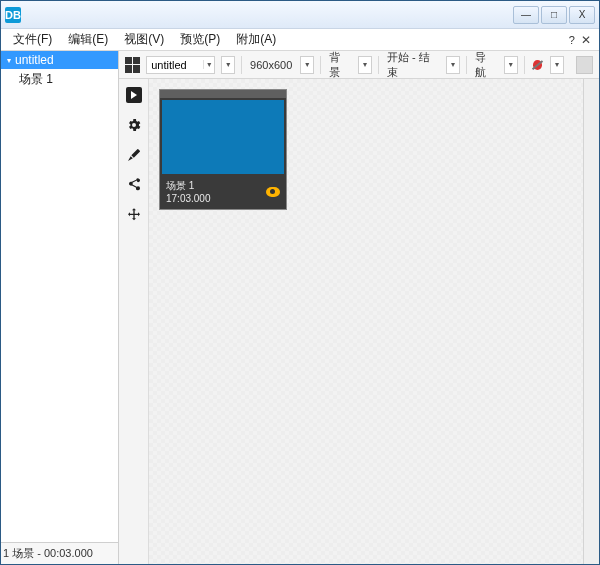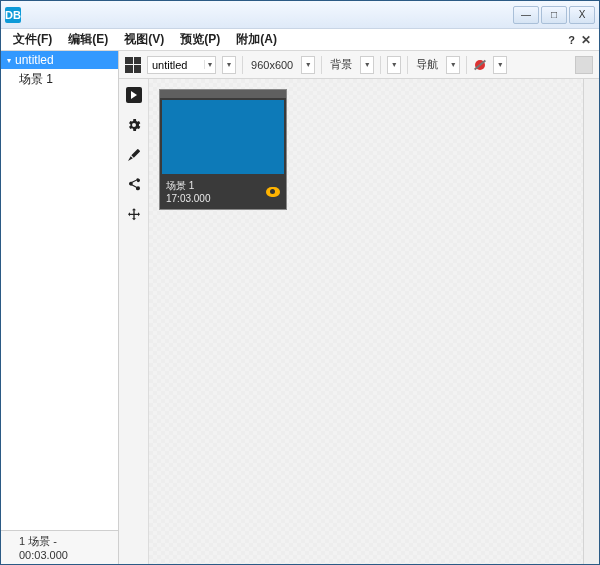--- a/index.html
+++ b/index.html
@@ -7,34 +7,34 @@
 
 .window-frame { width: 600px; height: 565px; border: 1px solid #2b5a85; background: linear-gradient(to bottom, #e9f1fb 0, #dce8f6 28px, #fff 28px); display: flex; flex-direction: column; }
 
 .titlebar { height: 28px; background: linear-gradient(to bottom, #f3f8ff, #dfeaf8); display: flex; align-items: center; padding: 0 4px; font-size: 12px; color: #222; border-bottom: 1px solid #c9d5e5; }
 .app-icon { width: 16px; height: 16px; background: #0d9ad8; border-radius: 2px; margin-right: 2px; display: flex; align-items: center; justify-content: center; color: #fff; font-size: 11px; font-weight: bold; }
 .titlebar-spacer { flex: 1; }
 .window-btns { display: flex; gap: 2px; }
 .winbtn { width: 26px; height: 18px; background: linear-gradient(#f0f6ff,#d6e4f4); border: 1px solid #a9bfd8; border-radius: 2px; display: flex; align-items: center; justify-content: center; font-size: 10px; color: #333; cursor: pointer; }
 .winbtn.close { background: linear-gradient(#f0f6ff,#d6e4f4); }
 
-.menubar { height: 22px; background: #fff; border-bottom: 1px solid #d8d8d8; display: flex; align-items: center; padding: 0 4px; font-size: 12px; color: #222; font-weight: bold; }
+.menubar { height: 22px; background: #fff; border-bottom: 1px solid #d8d8d8; display: flex; align-items: center; padding: 0 4px; font-size: 12px; color: #222; }
 .menu-item { padding: 2px 8px; cursor: pointer; }
 .menu-right { margin-left: auto; display: flex; align-items: center; gap: 6px; padding-right: 4px; }
 .help-q { font-size: 11px; color: #333; }
 .mclose { font-size: 12px; color: #444; cursor: pointer; }
 
 .body-row { flex: 1; display: flex; min-height: 0; }
 
 .sidebar { width: 118px; background: #fff; border-right: 1px solid #cfcfcf; display: flex; flex-direction: column; font-size: 12px; }
 .tree { flex: 1; overflow: auto; }
 .tree-root { background: #3399ff; color: #fff; padding: 2px 6px; display: flex; align-items: center; gap: 4px; }
 .tree-arrow { font-size: 8px; }
 .tree-child { padding: 2px 6px 2px 18px; color: #222; }
-.sidebar-status { border-top: 1px solid #cfcfcf; padding: 3px 18px; font-size: 11px; color: #333; background: #f7f7f7; }
+.sidebar-status { border-top: 1px solid #cfcfcf; padding: 3px 2px; font-size: 11px; color: #333; background: #f7f7f7; }
 
 .main { flex: 1; display: flex; min-width: 0; background: #efefef; }
 
 .toolbar { height: 28px; background: #f6f6f6; border-bottom: 1px solid #d6d6d6; display: flex; align-items: center; padding: 0 6px; gap: 6px; font-size: 11px; color: #333; }
 .tool-grid { width: 16px; height: 16px; display: grid; grid-template-columns: 1fr 1fr; grid-template-rows: 1fr 1fr; gap: 1px; }
 .tool-grid div { background: #333; }
 .dd { display: flex; align-items: center; gap: 2px; border: 1px solid #cfcfcf; background: #fff; padding: 1px 4px; height: 18px; cursor: pointer; }
 .dd.small { min-width: 14px; justify-content: center; }
 .dd .caret { font-size: 8px; color: #555; }
 .combo { display: flex; align-items: center; border: 1px solid #cfcfcf; background: #fff; height: 18px; }
@@ -125,20 +125,21 @@
         <span class="tlabel">960x600</span>
         <div class="dd small">
             <span class="caret">▾</span>
           </div>
         <div class="sep"></div>
         <span class="tlabel">背景</span>
         <div class="dd small">
             <span class="caret">▾</span>
           </div>
         <div class="sep"></div>
+        <span class="tlabel">开始 - 结束</span>
         <div class="dd small">
             <span class="caret">▾</span>
           </div>
         <div class="sep"></div>
         <span class="tlabel">导航</span>
         <div class="dd small">
             <span class="caret">▾</span>
           </div>
         <div class="sep"></div>
         <div class="record-off"></div>

